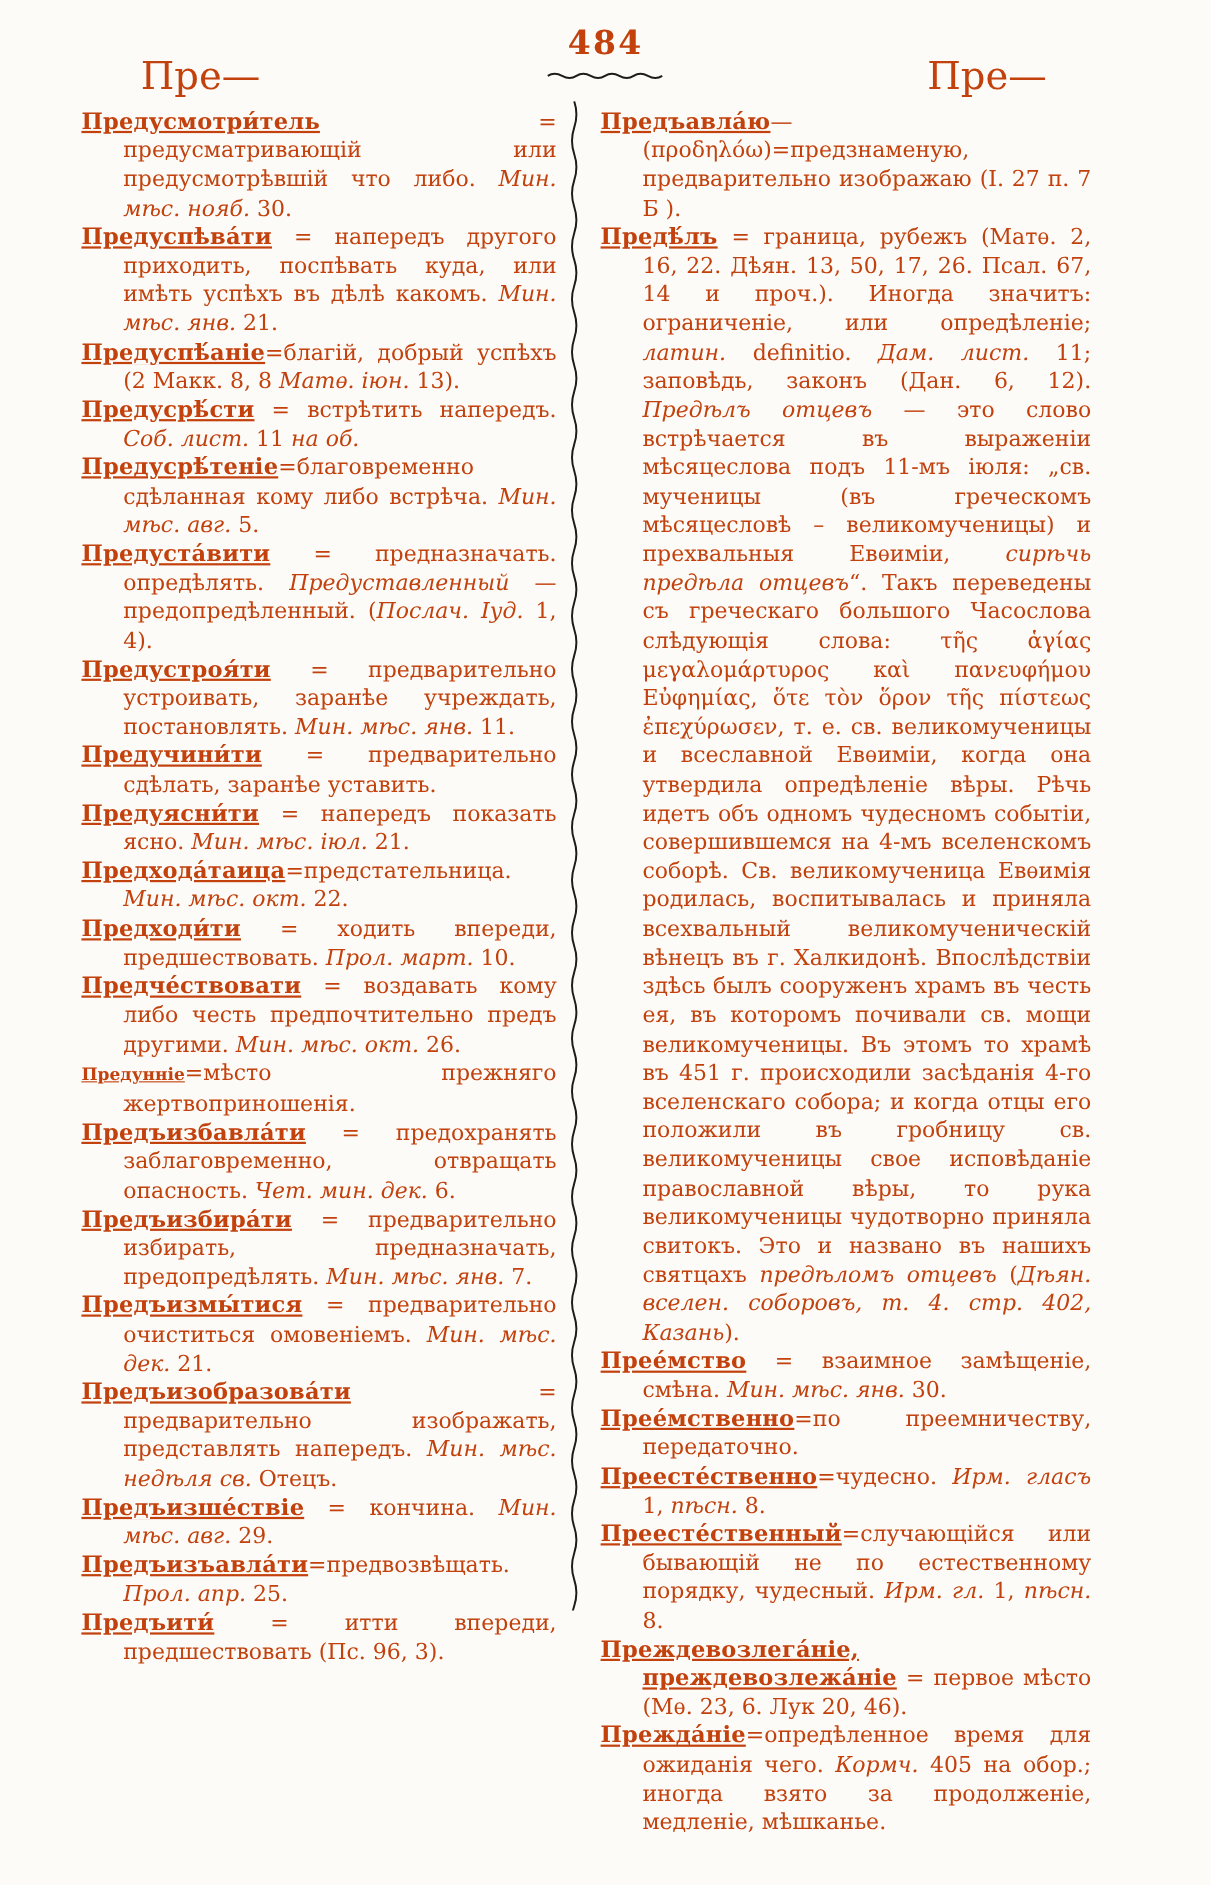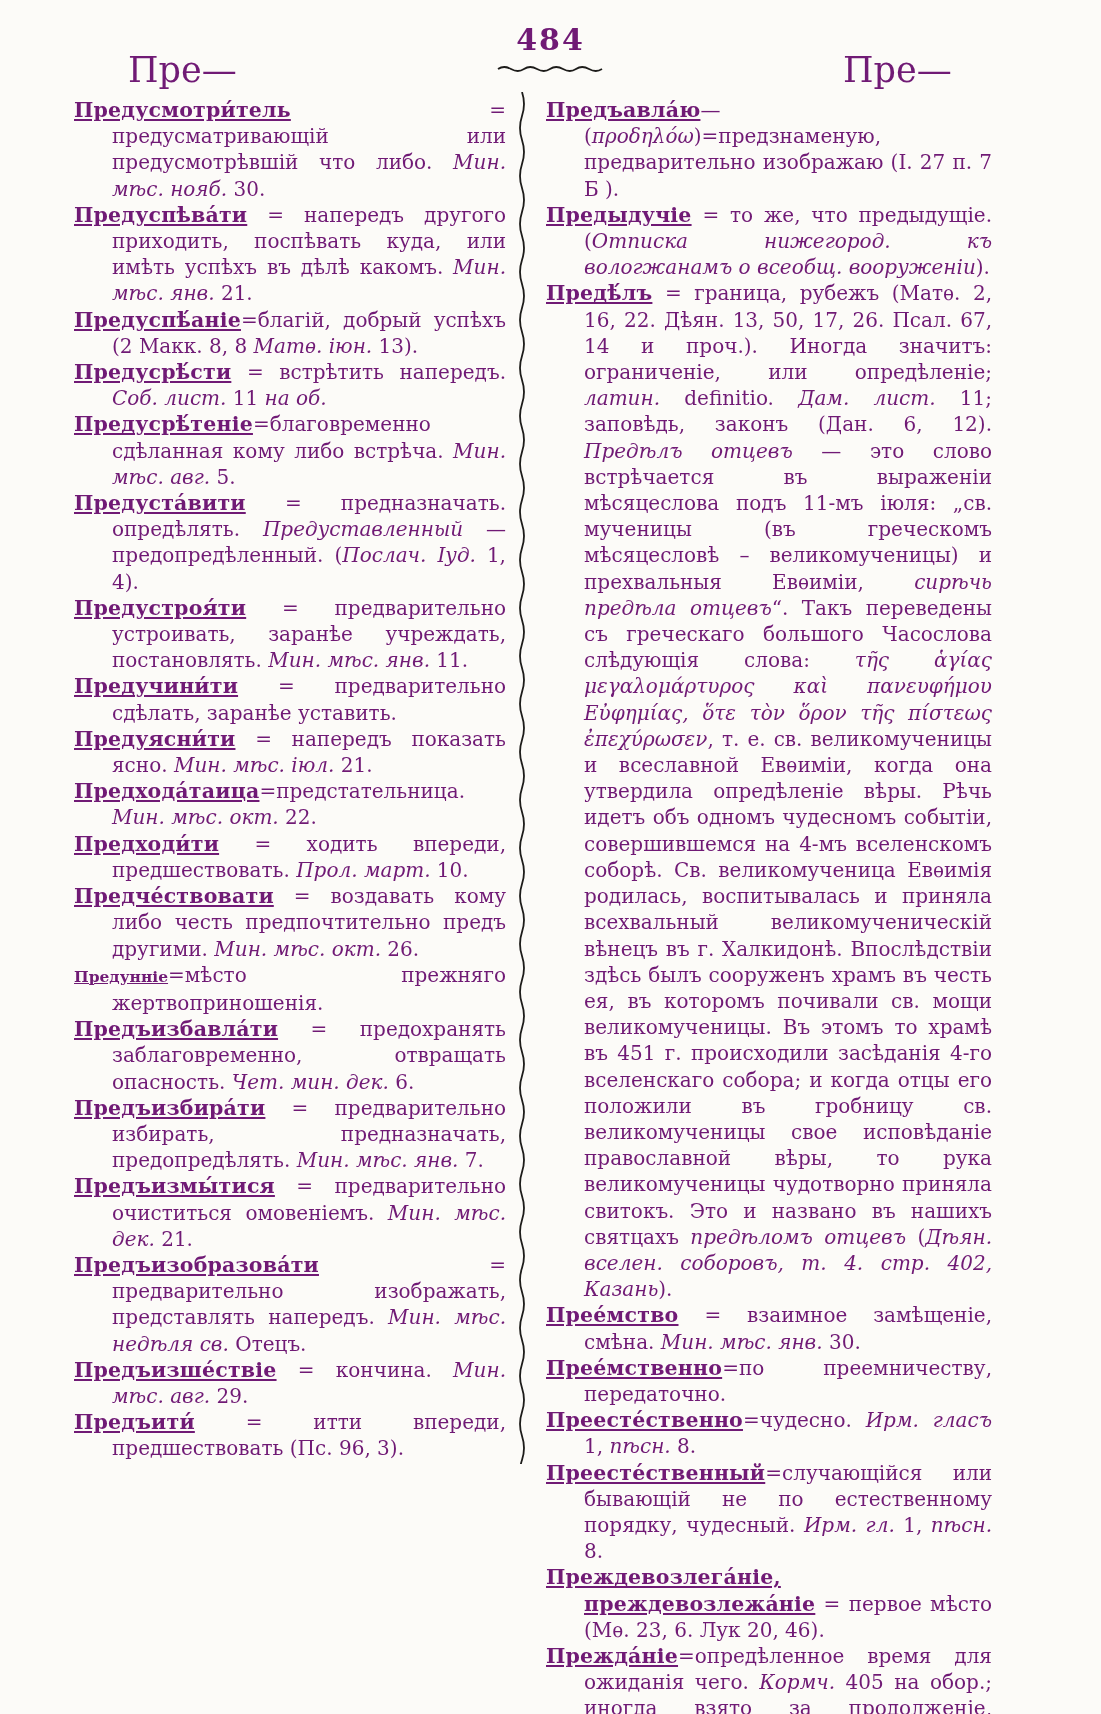--- a/index.html
+++ b/index.html
@@ -1,21 +1,21 @@
 <!DOCTYPE html>
 <html><head>
 <meta charset="utf-8">
 <style>
   html,body{margin:0;padding:0;background:#e9e7e2;}
   .page{
     position:relative;
     width:1101px;height:1714px;
     margin:0 auto;
     background:#fcfbf8;
-    color:#701a75;
+    color:#c2410c;
     font-family:"DejaVu Serif", serif;
     overflow:hidden;
   }
   .pagenum{
     position:absolute;top:22px;left:0;width:100%;
     text-align:center;font-size:30px;font-weight:bold;letter-spacing:2px;
   }
   .hrule{position:absolute;top:64px;left:50%;transform:translateX(-50%);}
   .hdr{position:absolute;font-size:35px;font-weight:normal;}
   .hdr-left{top:50px;left:128px;}
@@ -26,21 +26,21 @@
   .col-right{width:446px;}
   .divider{position:absolute;top:92px;left:516px;}
   .entry{
     margin:0;padding-left:38px;text-indent:-38px;
     font-size:20px;line-height:26.2px;text-align:justify;
   }
   .hw{font-weight:bold;font-size:20.5px;letter-spacing:0.2px;text-decoration:underline;}
   .small-hw .hw{font-size:15.5px;letter-spacing:0;}
   .rm{font-style:normal;}
   .it{font-style:italic;}
-  .gr{font-style:italic;}
+  .gr{}
 </style>
 </head>
 <body>
 
 <div class="page">
 
   <div class="pagenum">484</div>
 
   <svg class="hrule" width="110" height="10" viewBox="0 0 110 10">
     <path d="M2,5 q6,-4 13,0 t13,0 t13,0 t13,0 t13,0 t13,0 t13,0 t13,0" fill="none" stroke="#1d1c1a" stroke-width="1.8"></path>
@@ -66,25 +66,25 @@
         <p class="entry"><span class="hw">Предуясни́ти</span><span class="rm"> = напередъ показать ясно. </span><span class="it">Мин. мѣс. іюл.</span><span class="rm"> 21.</span></p>
         <p class="entry"><span class="hw">Предхода́таица</span><span class="rm">=предстательница. </span><span class="it">Мин. мѣс. окт.</span><span class="rm"> 22.</span></p>
         <p class="entry"><span class="hw">Предходи́ти</span><span class="rm"> = ходить впереди, предшествовать. </span><span class="it">Прол. март.</span><span class="rm"> 10.</span></p>
         <p class="entry"><span class="hw">Предче́ствовати</span><span class="rm"> = воздавать кому либо честь предпочтительно предъ другими. </span><span class="it">Мин. мѣс. окт.</span><span class="rm"> 26.</span></p>
         <p class="entry small-hw"><span class="hw">Предунніе</span><span class="rm">=мѣсто прежняго жертвоприношенія.</span></p>
         <p class="entry"><span class="hw">Предъизбавла́ти</span><span class="rm"> = предохранять заблаговременно, отвращать опасность. </span><span class="it">Чет. мин. дек.</span><span class="rm"> 6.</span></p>
         <p class="entry"><span class="hw">Предъизбира́ти</span><span class="rm"> = предварительно избирать, предназначать, предопредѣлять. </span><span class="it">Мин. мѣс. янв.</span><span class="rm"> 7.</span></p>
         <p class="entry"><span class="hw">Предъизмы́тися</span><span class="rm"> = предварительно очиститься омовеніемъ. </span><span class="it">Мин. мѣс. дек.</span><span class="rm"> 21.</span></p>
         <p class="entry"><span class="hw">Предъизобразова́ти</span><span class="rm"> = предварительно изображать, представлять напередъ. </span><span class="it">Мин. мѣс. недѣля св.</span><span class="rm"> Отецъ.</span></p>
         <p class="entry"><span class="hw">Предъизше́ствіе</span><span class="rm"> = кончина. </span><span class="it">Мин. мѣс. авг.</span><span class="rm"> 29.</span></p>
+        <p class="entry"><span class="hw">Предъизъавла́ти</span><span class="rm">=предвозвѣщать. </span><span class="it">Прол. апр.</span><span class="rm"> 25.</span></p>
         <p class="entry"><span class="hw">Предъити́</span><span class="rm"> = итти впереди, предшествовать (Пс. 96, 3).</span></p>
       </div>
     <div class="col col-right" id="col-right">
         <p class="entry"><span class="hw">Предъавла́ю</span><span class="rm">—(</span><span class="gr">προδηλόω</span><span class="rm">)=предзнаменую, предварительно изображаю (І. 27 п. 7 Б ).</span></p>
-        <p class="entry"><span class="hw">Предыдучіе</span><span class="rm"> = то же, что предыдущіе. (</span><span class="it">Отписка нижегород. къ вологжанамъ о всеобщ. вооруженіи</span><span class="rm">).</span></p>
         <p class="entry"><span class="hw">Предѣ́лъ</span><span class="rm"> = граница, рубежъ (Матѳ. 2, 16, 22. Дѣян. 13, 50, 17, 26. Псал. 67, 14 и проч.). Иногда значитъ: ограниченіе, или опредѣленіе; </span><span class="it">латин.</span><span class="rm"> definitio. </span><span class="it">Дам. лист.</span><span class="rm"> 11; заповѣдь, законъ (Дан. 6, 12). </span><span class="it">Предѣлъ отцевъ</span><span class="rm"> — это слово встрѣчается въ выраженіи мѣсяцеслова подъ 11-мъ іюля: „св. мученицы (въ греческомъ мѣсяцесловѣ – великомученицы) и прехвальныя Евѳиміи, </span><span class="it">сирѣчь предѣла отцевъ</span><span class="rm">“. Такъ переведены съ греческаго большого Часослова слѣдующія слова: </span><span class="gr">τῆς ἁγίας μεγαλομάρτυρος καὶ πανευφήμου Εὐφημίας, ὅτε τὸν ὅρον τῆς πίστεως ἐπεχύρωσεν</span><span class="rm">, т. е. св. великомученицы и всеславной Евѳиміи, когда она утвердила опредѣленіе вѣры. Рѣчь идетъ объ одномъ чудесномъ событіи, совершившемся на 4-мъ вселенскомъ соборѣ. Св. великомученица Евѳимія родилась, воспитывалась и приняла всехвальный великомученическій вѣнецъ въ г. Халкидонѣ. Впослѣдствіи здѣсь былъ сооруженъ храмъ въ честь ея, въ которомъ почивали св. мощи великомученицы. Въ этомъ то храмѣ въ 451 г. происходили засѣданія 4-го вселенскаго собора; и когда отцы его положили въ гробницу св. великомученицы свое исповѣданіе православной вѣры, то рука великомученицы чудотворно приняла свитокъ. Это и названо въ нашихъ святцахъ </span><span class="it">предѣломъ отцевъ</span><span class="rm"> (</span><span class="it">Дѣян. вселен. соборовъ, т. 4. стр. 402, Казань</span><span class="rm">).</span></p>
         <p class="entry"><span class="hw">Прее́мство</span><span class="rm"> = взаимное замѣщеніе, смѣна. </span><span class="it">Мин. мѣс. янв.</span><span class="rm"> 30.</span></p>
         <p class="entry"><span class="hw">Прее́мственно</span><span class="rm">=по преемничеству, передаточно.</span></p>
         <p class="entry"><span class="hw">Преесте́ственно</span><span class="rm">=чудесно. </span><span class="it">Ирм. гласъ</span><span class="rm"> 1, </span><span class="it">пѣсн.</span><span class="rm"> 8.</span></p>
         <p class="entry"><span class="hw">Преесте́ственный</span><span class="rm">=случающійся или бывающій не по естественному порядку, чудесный. </span><span class="it">Ирм. гл.</span><span class="rm"> 1, </span><span class="it">пѣсн.</span><span class="rm"> 8.</span></p>
         <p class="entry"><span class="hw">Преждевозлега́ніе, преждевозлежа́ніе</span><span class="rm"> = первое мѣсто (Мѳ. 23, 6. Лук 20, 46).</span></p>
         <p class="entry"><span class="hw">Прежда́ніе</span><span class="rm">=опредѣленное время для ожиданія чего. </span><span class="it">Кормч.</span><span class="rm"> 405 на обор.; иногда взято за продолженіе, медленіе, мѣшканье. </span></p>
       </div>
   </div>
 

